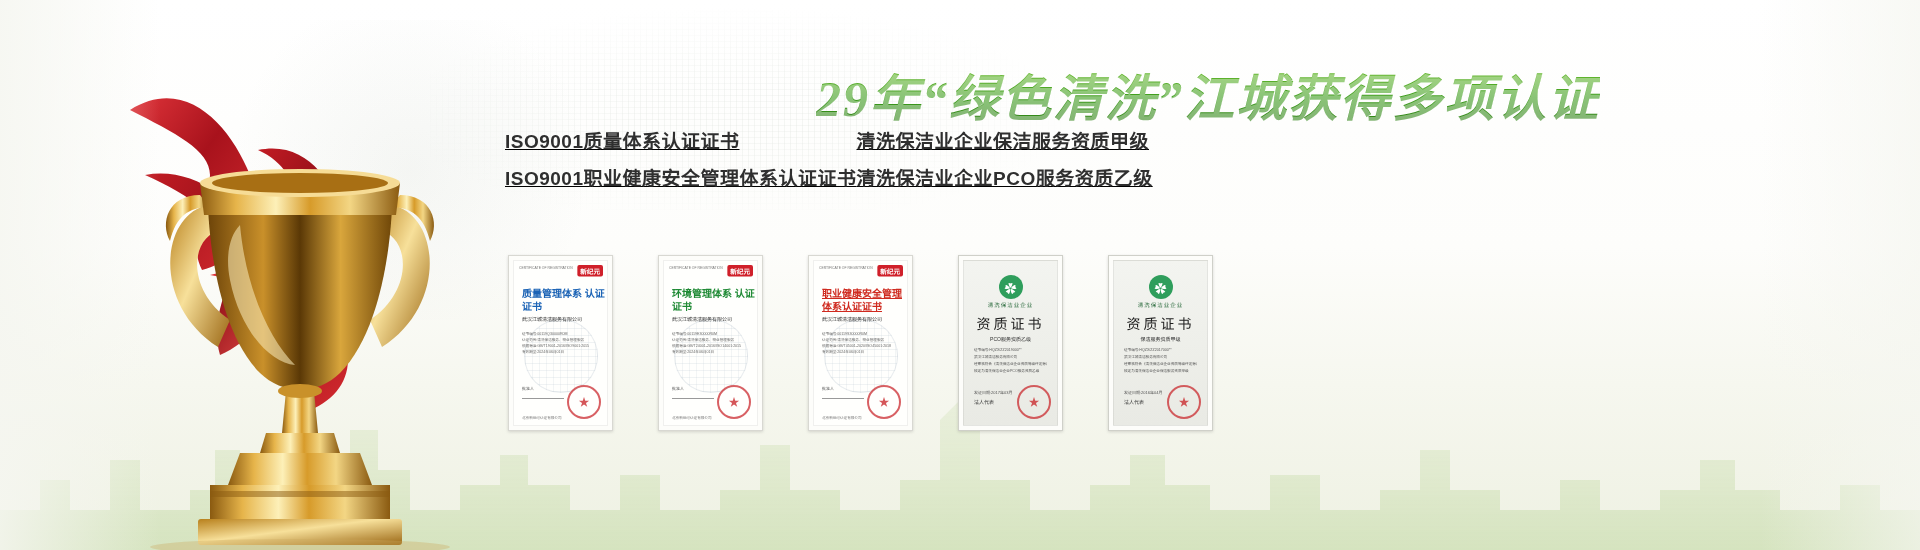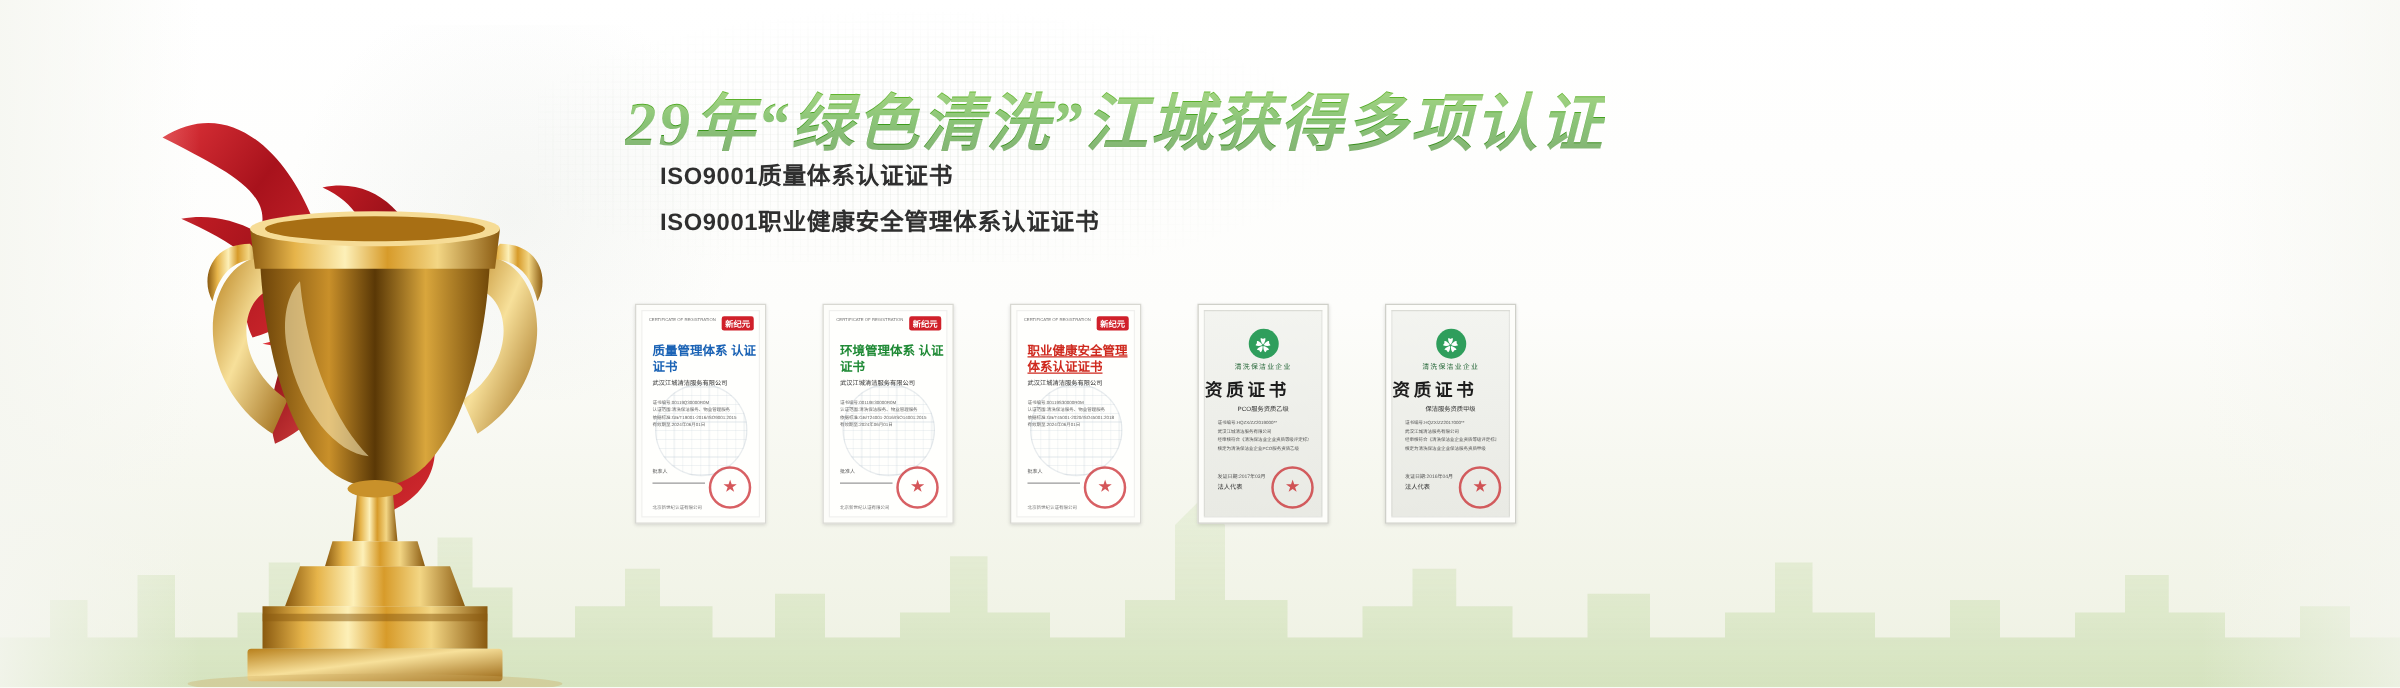--- a/index.html
+++ b/index.html
@@ -45,42 +45,44 @@
     background: radial-gradient(circle at 50% 50%, rgba(150,165,150,.5) 0%, rgba(255,255,255,0) 70%);
   }
 
   
   .headline {
     position: absolute;
     left: 500px; top: 58px;
     width: 1100px;
     height: 68px;
     white-space: nowrap;
+    text-align: right;
   }
   .headline-text {
     font-family: "Liberation Serif", "DejaVu Serif", serif;
     font-size: 50px;
     font-weight: bold;
     font-style: italic;
     letter-spacing: 2px;
     color: #3aa021;
     background: linear-gradient(180deg, #7fc93c 0%, #3d9c1d 55%, #2d7a15 100%);
     -webkit-background-clip: text;
             background-clip: text;
     -webkit-text-fill-color: transparent;
     text-shadow: 0 1px 0 rgba(255,255,255,.4);
     display: inline-block;
   }
 
   
   .cert-lists {
     position: absolute;
-    left: 528px; top: 130px;
+    left: 505px; top: 130px;
     width: 1060px;
     display: flex;
+    text-decoration: underline;
   }
   .cert-col { display: flex; flex-direction: column; gap: 13px; }
   .cert-line {
     font-family: "Liberation Sans", "DejaVu Sans", sans-serif;
     font-size: 19px;
     font-weight: bold;
     color: #2f2f2f;
     letter-spacing: .5px;
     line-height: 24px;
     white-space: nowrap;
@@ -94,20 +96,21 @@
     gap: 45px;
   }
   .cert-card {
     width: 105px; height: 176px;
     background: #fdfdfa;
     border: 1px solid #d8d8d2;
     box-shadow: 0 1px 3px rgba(0,0,0,.14);
     position: relative;
     overflow: hidden;
     flex: 0 0 auto;
+    margin-top: 12px;
   }
   .cert-card .c-inner {
     position: absolute; inset: 4px;
     border: 1px solid rgba(0,0,0,.06);
     background: #fffffd;
     overflow: hidden;
   }
   .c-logo {
     position: absolute; right: 4px; top: 4px;
     font-size: 7px; font-weight: bold;
@@ -185,22 +188,22 @@
     background: #2f9e5c;
     color: #fff; font-size: 12px;
     display: flex; align-items: center; justify-content: center;
   }
   .c-org {
     position: absolute; left: 0; right: 0; top: 40px;
     text-align: center; font-size: 5.5px; color: #2a6a3c; letter-spacing: 1px;
   }
   .c-bigtitle {
     position: absolute; left: 0; right: 0; top: 52px;
-    text-align: left;
-    font-size: 14px; font-weight: bold; color: #1d1d1d;
+    text-align: center;
+    font-size: 14px; font-weight: normal; color: #1d1d1d;
     letter-spacing: 3px;
     font-family: "Liberation Serif", serif;
   }
   .c-level {
     position: absolute; left: 0; right: 0; top: 74px;
     text-align: center; font-size: 5px; color: #333;
   }
   .c-meta {
     position: absolute; left: 10px; right: 10px; top: 86px;
     font-size: 3.6px; line-height: 7px; color: #555;
@@ -323,20 +326,24 @@
   </div>
 
   <div class="headline">
     <span class="headline-text">29年“绿色清洗”江城获得多项认证</span>
   </div>
 
   <div class="cert-lists">
     <div class="cert-col">
       <div class="cert-line">ISO9001质量体系认证证书</div>
       <div class="cert-line">ISO9001职业健康安全管理体系认证证书</div>
+    </div>
+    <div class="cert-col">
+      <div class="cert-line">清洗保洁业企业保洁服务资质甲级</div>
+      <div class="cert-line">清洗保洁业企业PCO服务资质乙级</div>
     </div>
   </div>
 
   <div class="certs">
 
     <div class="cert-card">
       <div class="c-inner">
         <div class="c-globe"></div>
         <div class="c-head">CERTIFICATE OF REGISTRATION</div>
         <div class="c-logo">新纪元</div>

